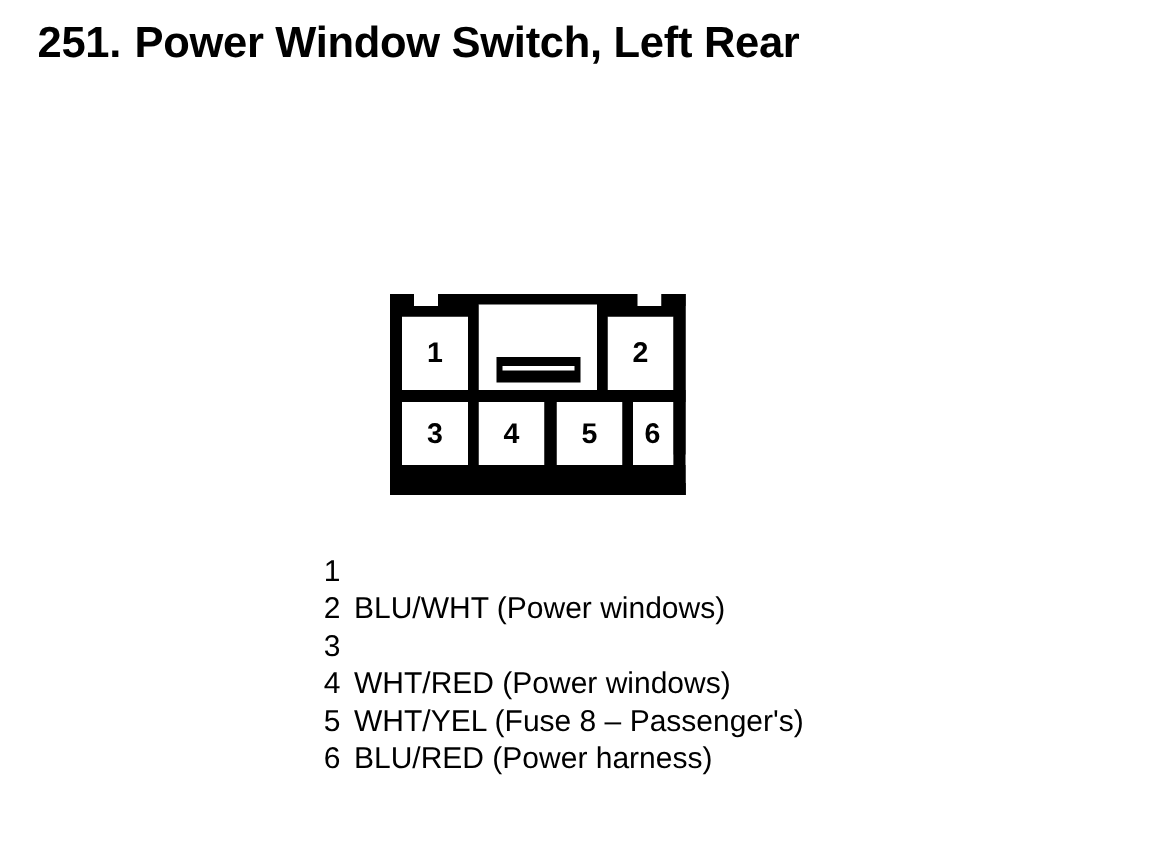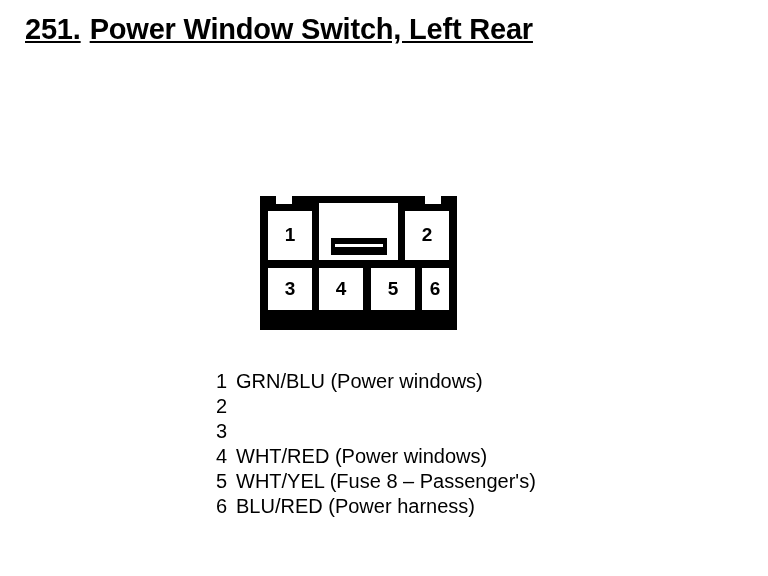--- a/index.html
+++ b/index.html
@@ -26,21 +26,20 @@
   
   .title {
     position: absolute;
     left: 25px;
     top: 14px;
     font-size: 29px;
     font-weight: bold;
     letter-spacing: -0.2px;
     white-space: nowrap;
     line-height: 1.1;
-    text-decoration: underline;
   }
   .title .num {
     margin-right: 9px;
   }
 
   
   .attrs {
     position: absolute;
     left: 110px;
     top: 64px;
@@ -189,24 +188,24 @@
       <text class="pin-num" x="35" y="100">3</text>
       <text class="pin-num" x="86" y="100">4</text>
       <text class="pin-num" x="138" y="100">5</text>
       <text class="pin-num" x="180" y="100">6</text>
     </svg>
   </div>
 
   <div class="legend">
     <div class="legend-row">
       <span class="legend-num">1</span>
-      <span class="legend-text">GRN/BLU (Power windows)</span>
     </div>
     <div class="legend-row">
       <span class="legend-num">2</span>
+      <span class="legend-text">BLU/WHT (Power windows)</span>
     </div>
     <div class="legend-row">
       <span class="legend-num">3</span>
     </div>
     <div class="legend-row">
       <span class="legend-num">4</span>
       <span class="legend-text">WHT/RED (Power windows)</span>
     </div>
     <div class="legend-row">
       <span class="legend-num">5</span>

